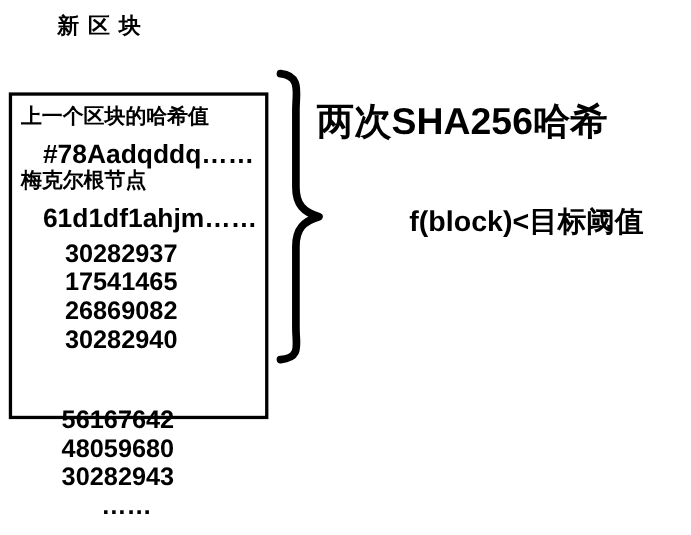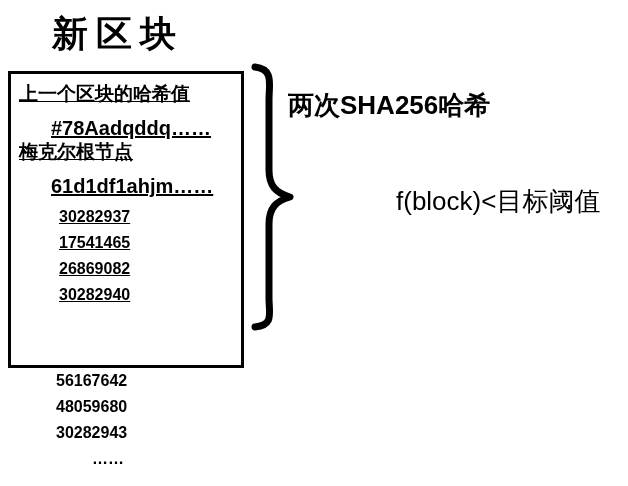--- a/index.html
+++ b/index.html
@@ -15,55 +15,54 @@
   .stage {
     position: absolute;
     left: 0; top: 0;
     width: 628px; height: 486px;
     background: #ffffff;
   }
   .title {
     position: absolute;
     left: 52px;
     top: 10px;
-    font-size: 36px;
+    font-size: 20px;
     font-weight: bold;
     letter-spacing: 8px;
     white-space: nowrap;
   }
   .block-box {
     position: absolute;
     left: 8px;
-    top: 71px;
+    top: 84px;
     width: 236px;
     height: 297px;
     border: 3px solid #000;
     padding: 8px 4px 0 8px;
     background: #fff;
-    text-decoration: underline;
   }
   .field-label {
     font-size: 19px;
     font-weight: bold;
     line-height: 24px;
     margin-top: 0;
     white-space: nowrap;
   }
   .field-label.first { margin-top: 0; }
   .field-value {
-    font-size: 20px;
+    font-size: 24px;
     font-weight: bold;
     line-height: 24px;
-    margin-left: 32px;
+    margin-left: 20px;
     margin-top: 10px;
     white-space: nowrap;
   }
   .nonce-inside { margin-top: 6px; }
   .nonce {
-    font-size: 16px;
+    font-size: 23px;
     font-weight: bold;
     line-height: 26px;
     margin-left: 40px;
     white-space: nowrap;
   }
   .nonce-outside {
     position: absolute;
     left: 16px;
     top: 368px;
     width: 240px;
@@ -72,32 +71,31 @@
   .nonce-outside .nonce.dots { margin-left: 76px; }
   .brace-svg {
     position: absolute;
     left: 248px;
     top: 62px;
   }
   .hash-label {
     position: absolute;
     left: 288px;
     top: 88px;
-    font-size: 26px;
+    font-size: 34px;
     font-weight: bold;
     white-space: nowrap;
   }
   .condition-label {
     position: absolute;
     left: 372px;
     top: 184px;
     font-size: 26px;
-    font-weight: normal;
+    font-weight: bold;
     white-space: nowrap;
-    margin-left: 24px;
   }
 </style>
 </head>
 <body>
 
 <div class="stage">
 
   <div class="title">新区块</div>
 
   <div class="block-box">

